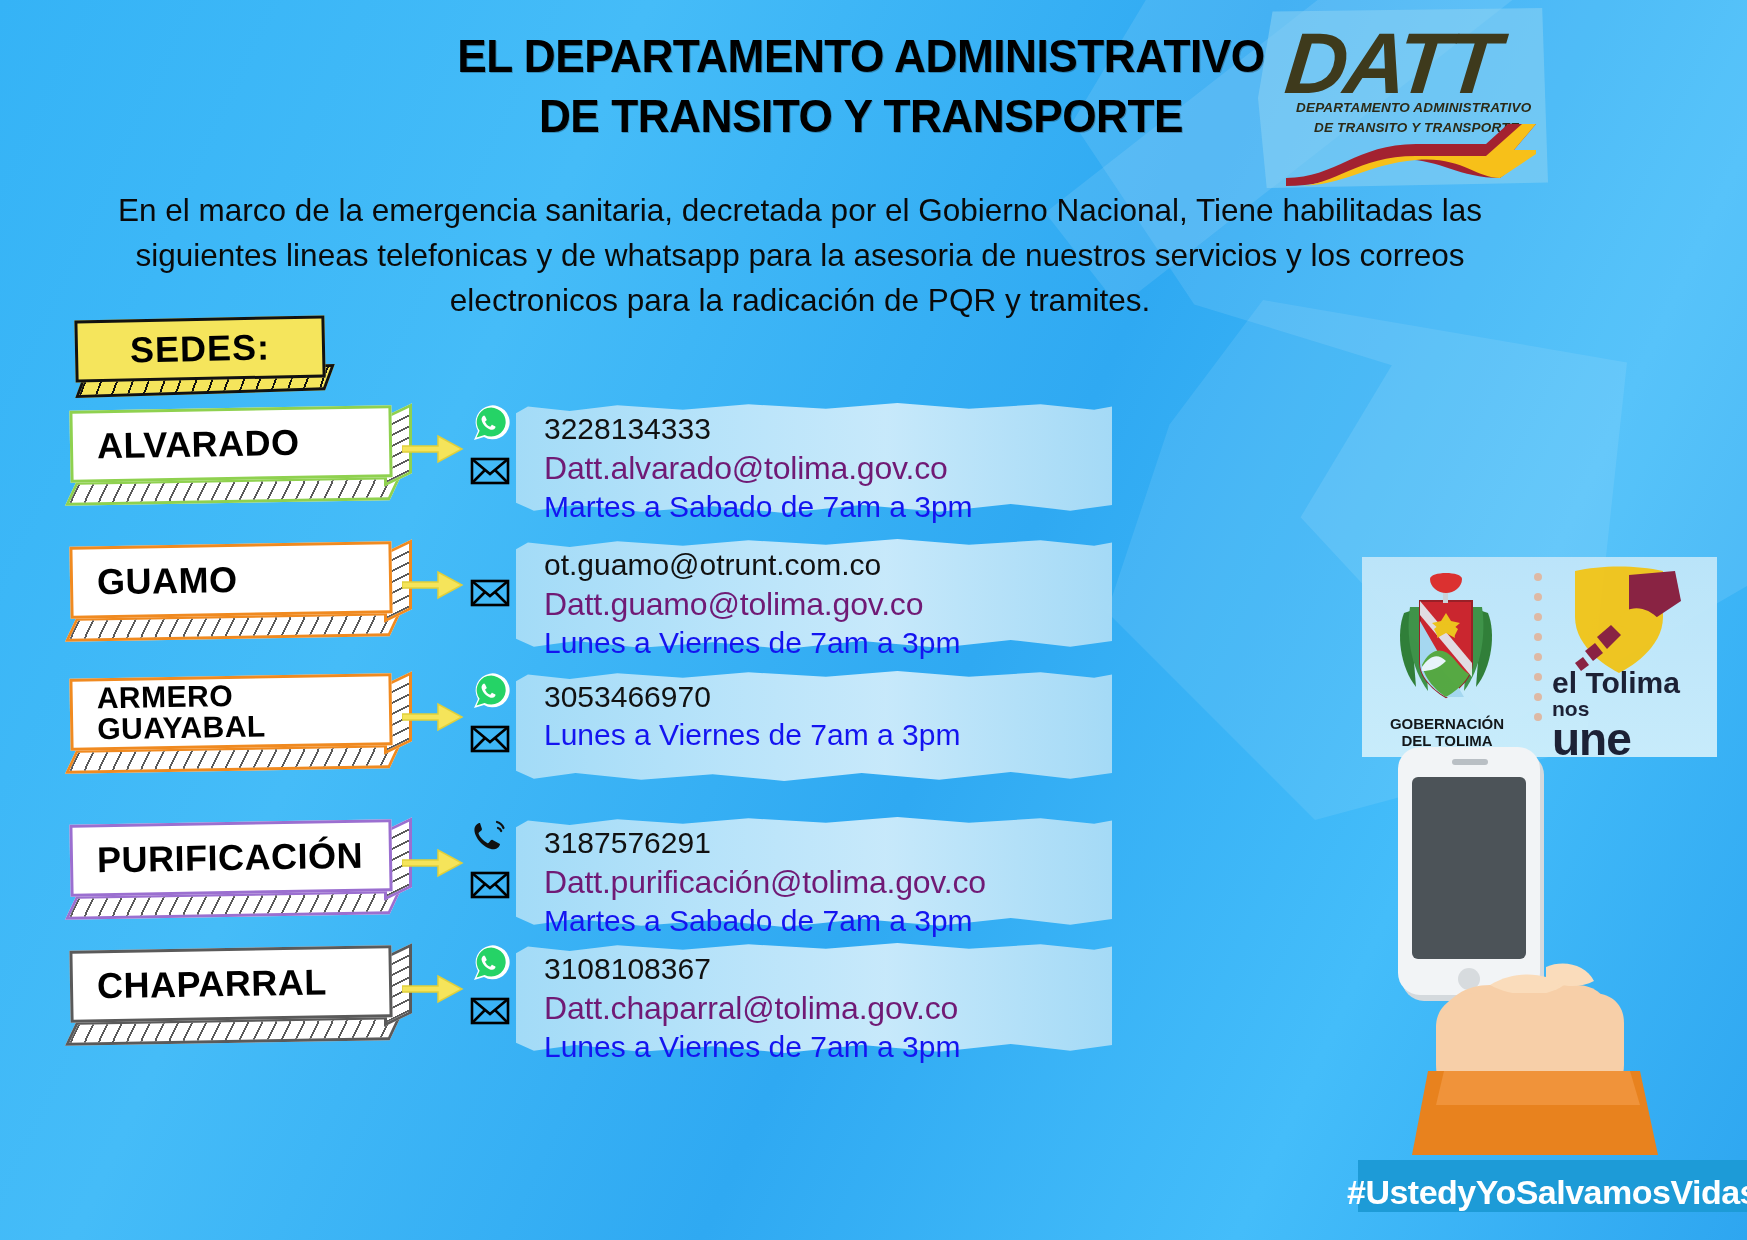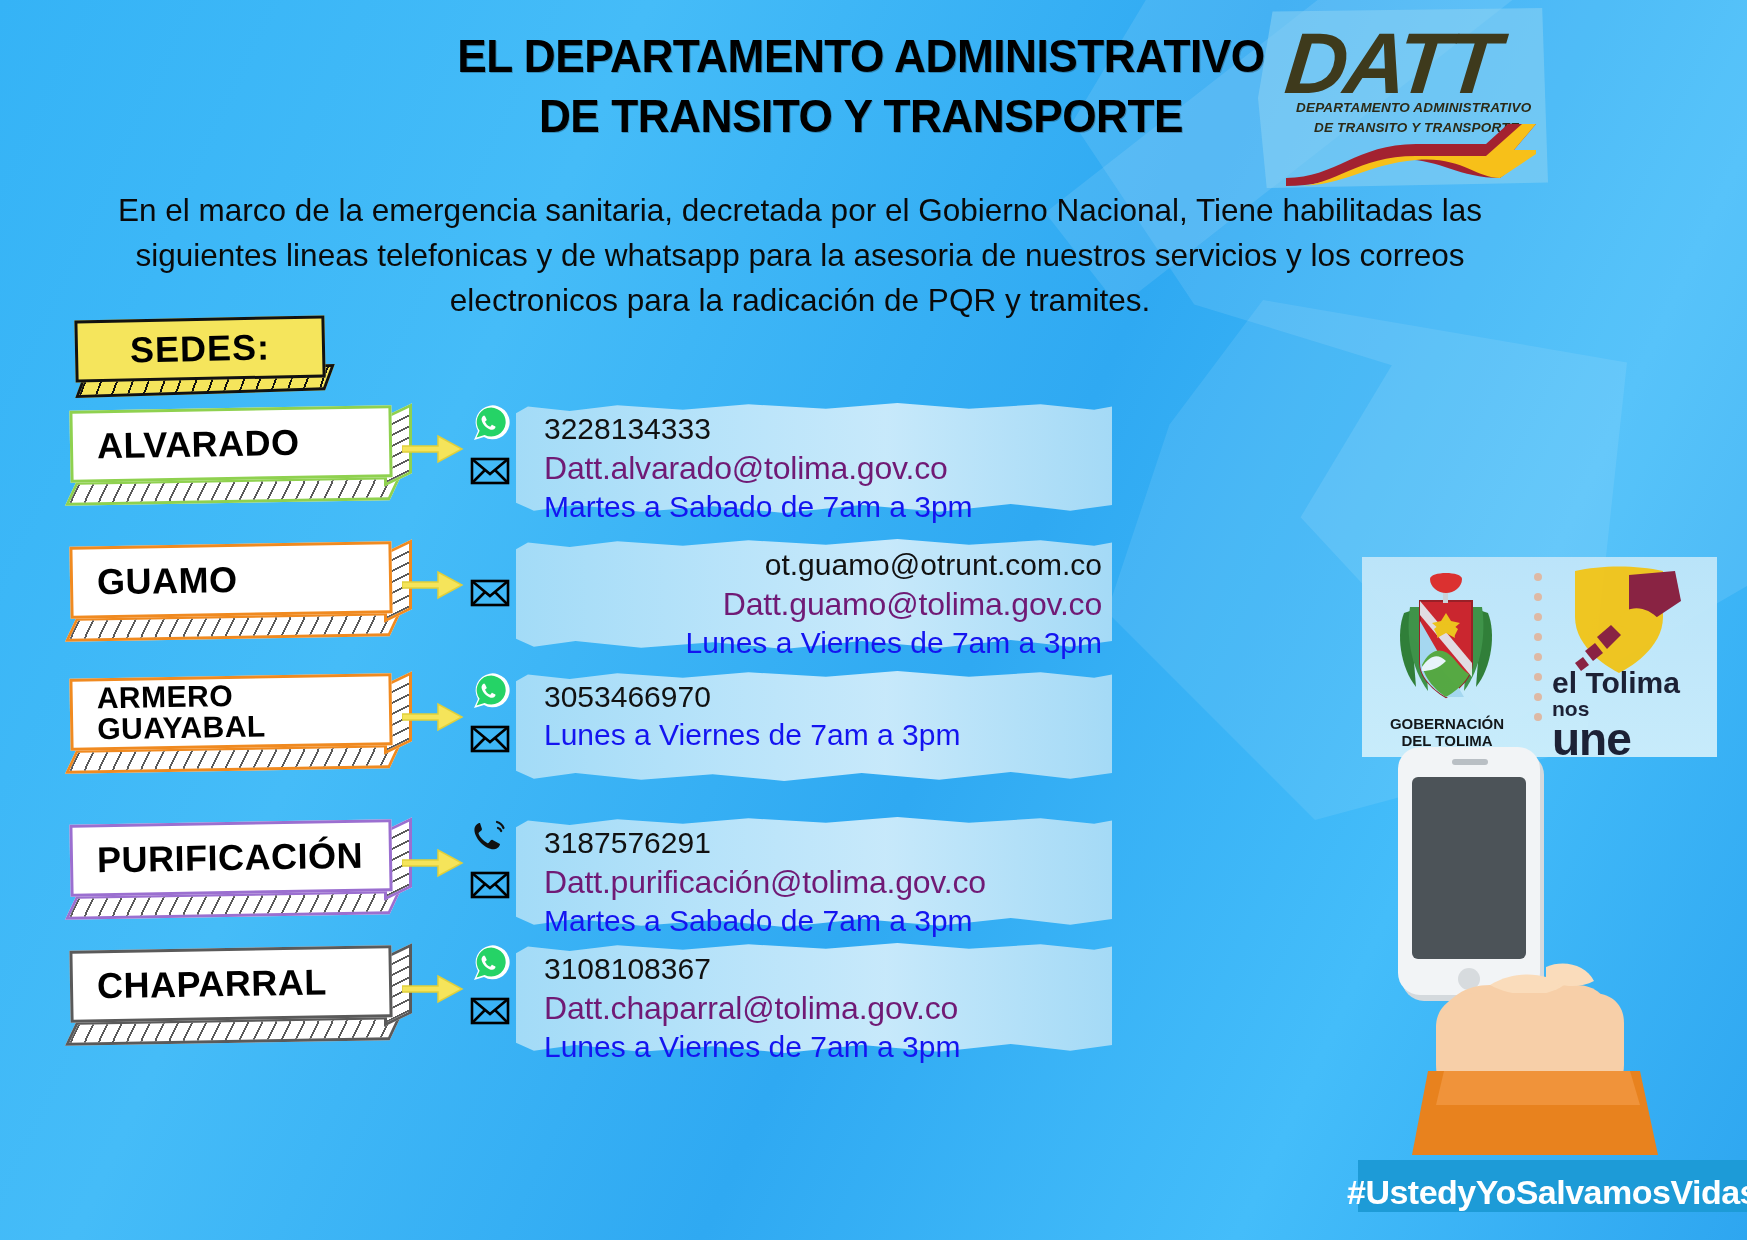--- a/index.html
+++ b/index.html
@@ -287,21 +287,21 @@
       </div>
     <div class="strip">
       <div class="strip-paint"></div>
       <div class="lines">
         <div class="l-phone">3228134333</div>
         <div class="l-mail">Datt.alvarado@tolima.gov.co</div>
         <div class="l-hours">Martes a Sabado de 7am a 3pm</div>
       </div>
     </div>
     </div>
-    <div class="row" style="top: 536px; text-align: right;">
+    <div class="row" style="top: 536px;">
     <div class="city-card">
       <div class="city-bottom" style="border-color:#f08a20"></div>
       <div class="city-side" style="border-color:#f08a20"></div>
       <div class="city-face" style="border-color:#f08a20">
         <div class="city-name">GUAMO</div>
       </div>
     </div>
     <div class="arrow"><svg viewBox="0 0 62 34">
     <path d="M0 14 L36 14 L36 4 L60 17 L36 30 L36 20 L0 20 Z" fill="#f5e45a" stroke="#e0cf3a" stroke-width="1.5"></path>
   </svg></div>

